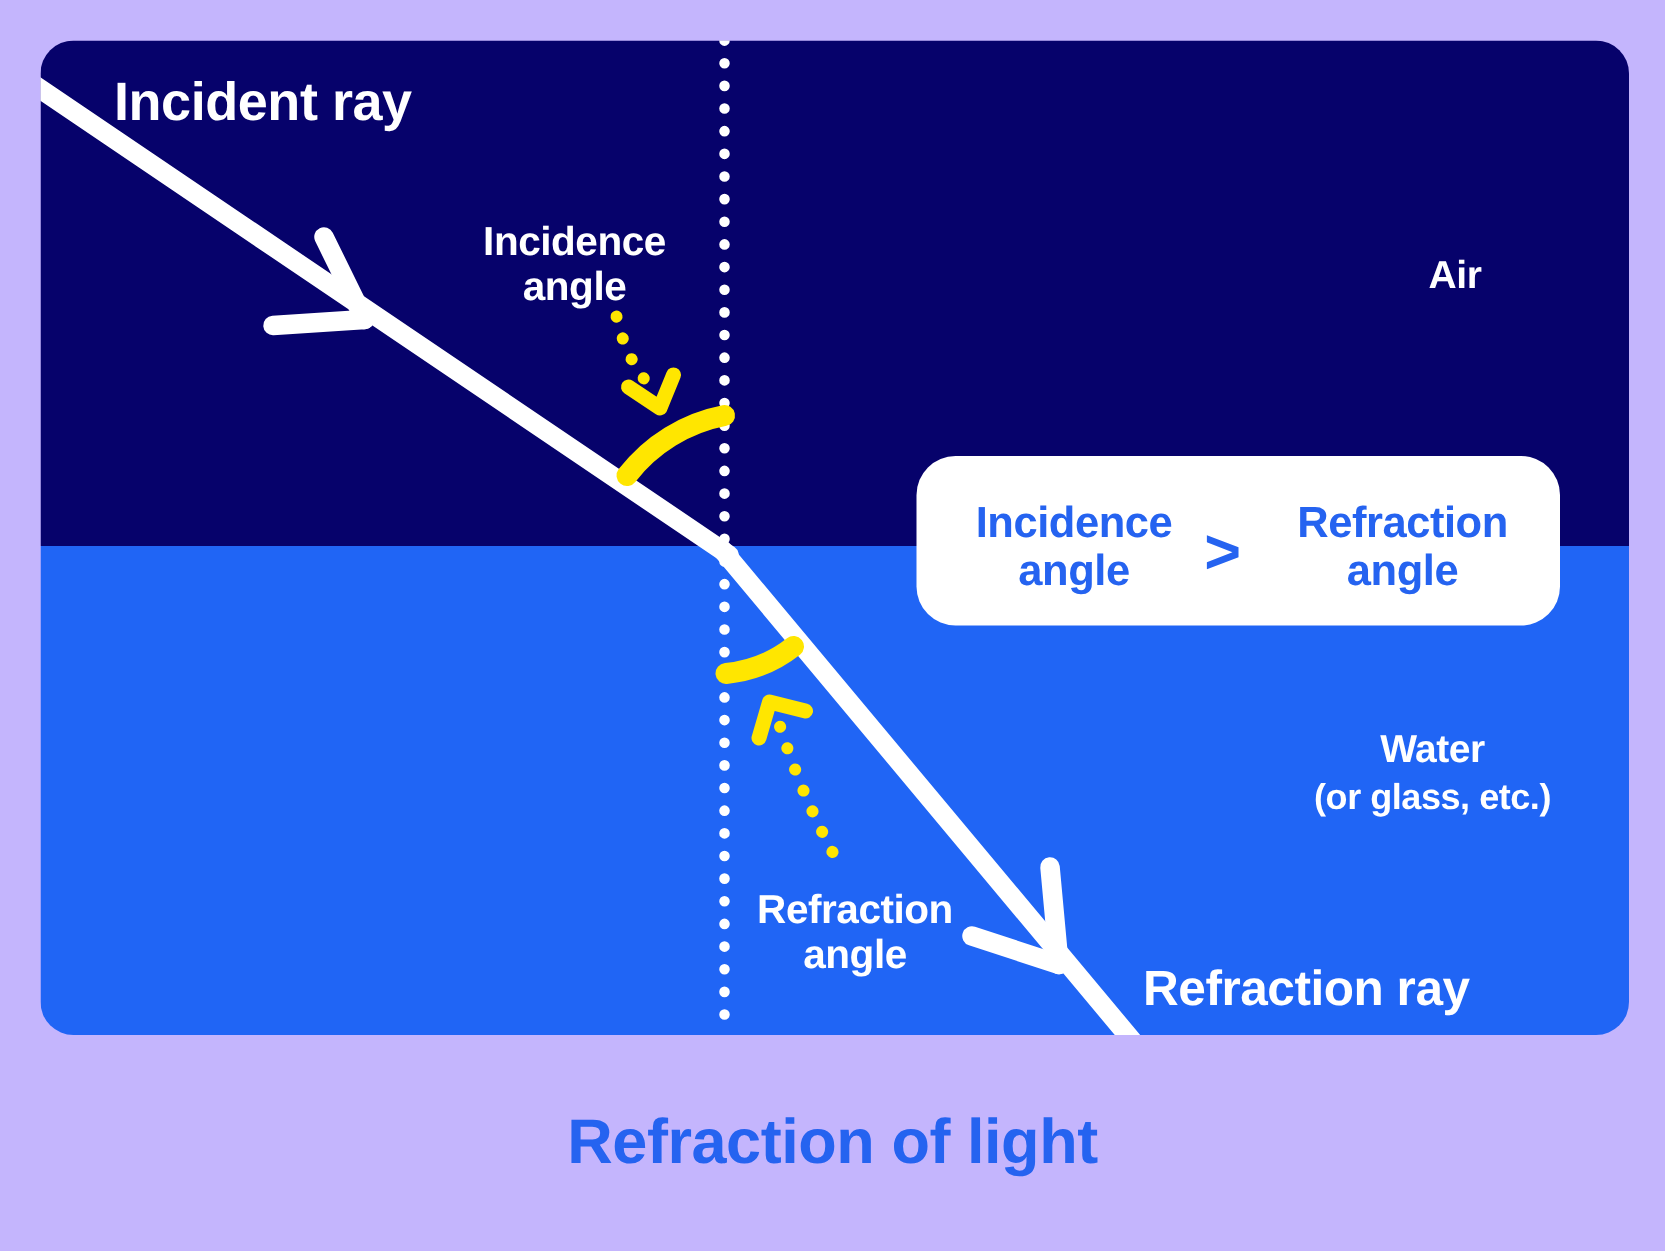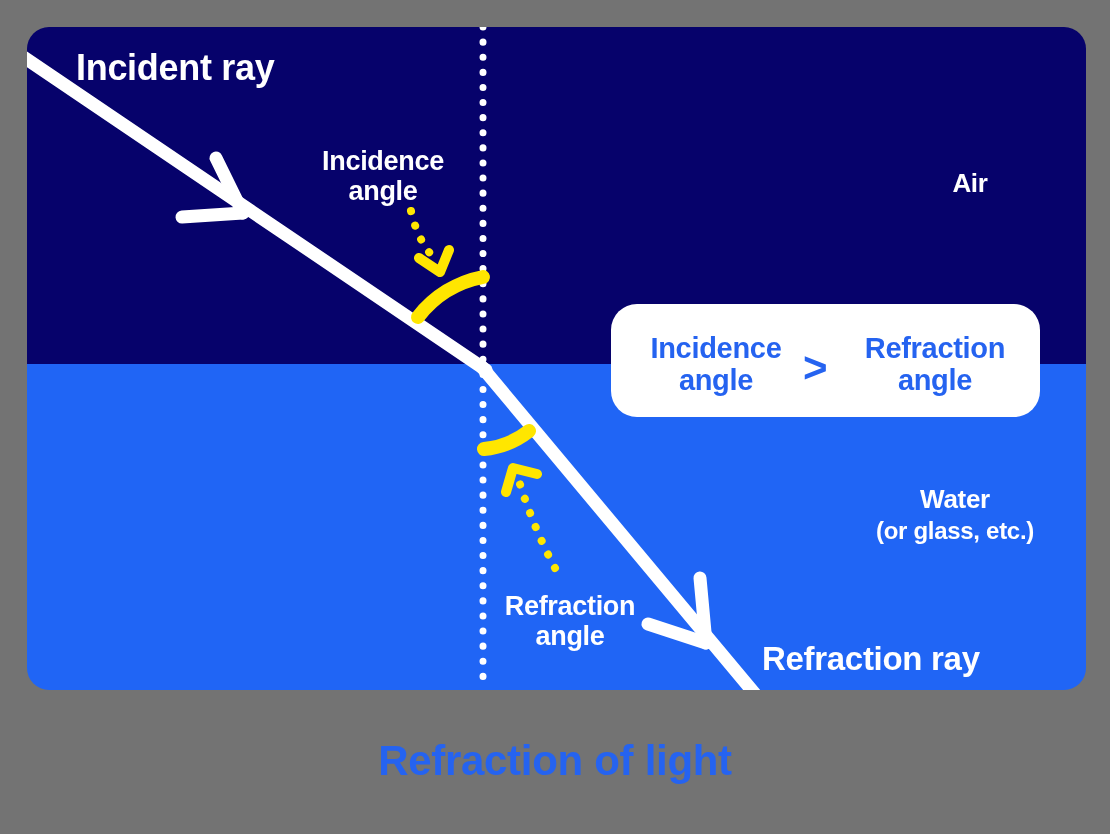--- a/index.html
+++ b/index.html
@@ -11,21 +11,21 @@
   body {
     width: 1110px;
     height: 834px;
     font-family: "Liberation Sans", sans-serif;
     overflow: hidden;
   }
   #page {
     position: relative;
     width: 1110px;
     height: 834px;
-    background: #737373;
+    background: #c4b5fd;
   }
   #diagram-svg {
     position: absolute;
     left: 0;
     top: 0;
     width: 1110px;
     height: 834px;
     display: block;
   }
   .lbl {

